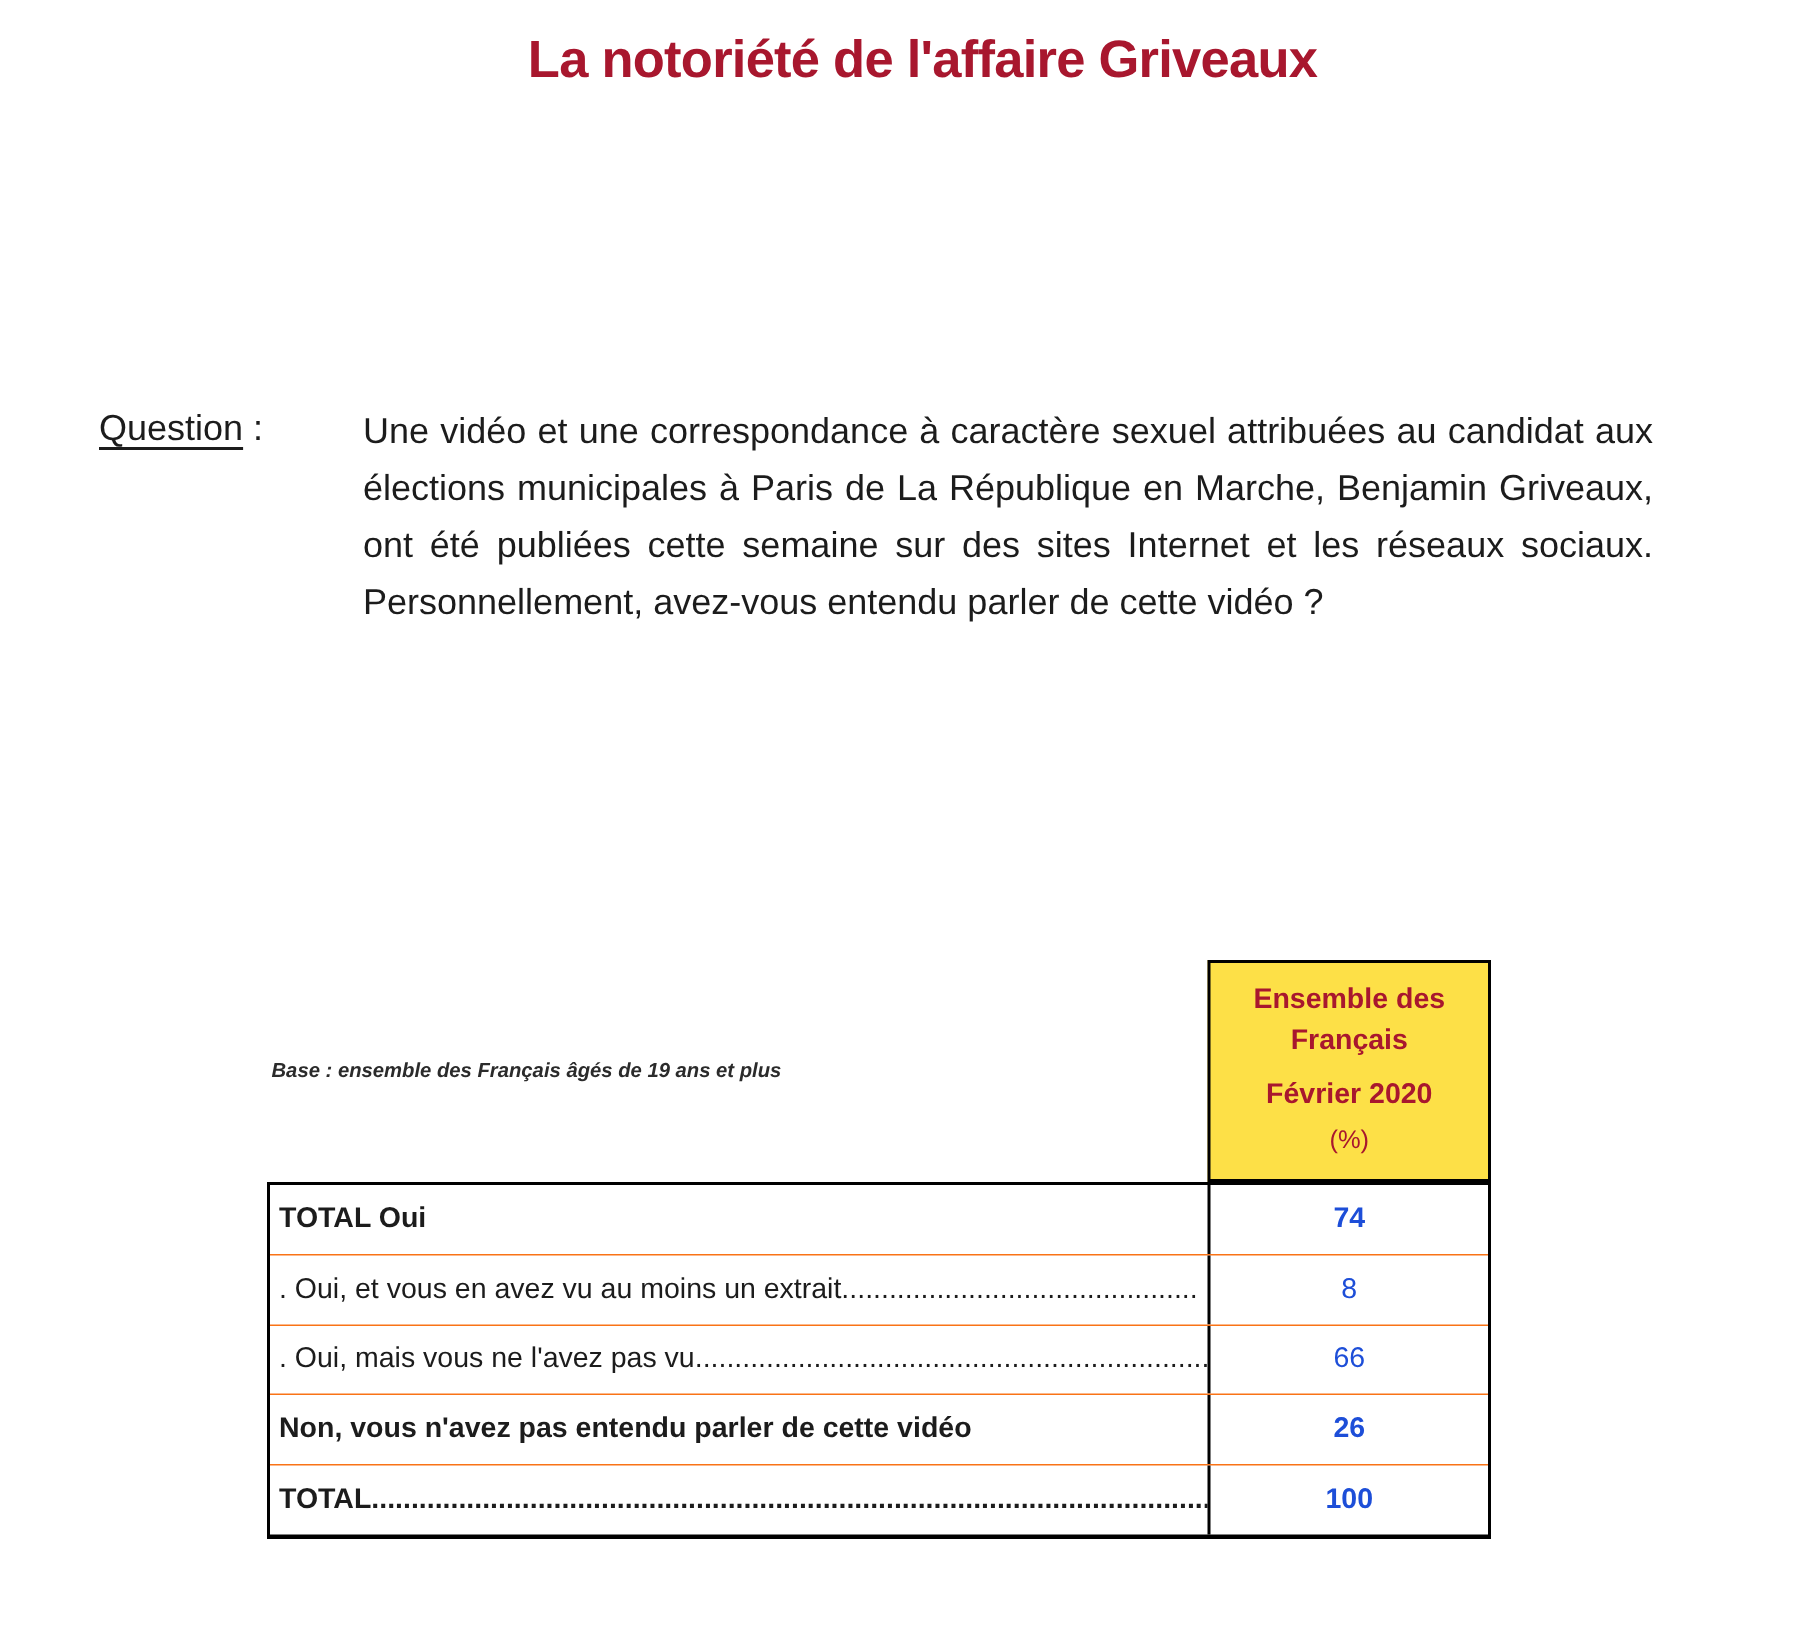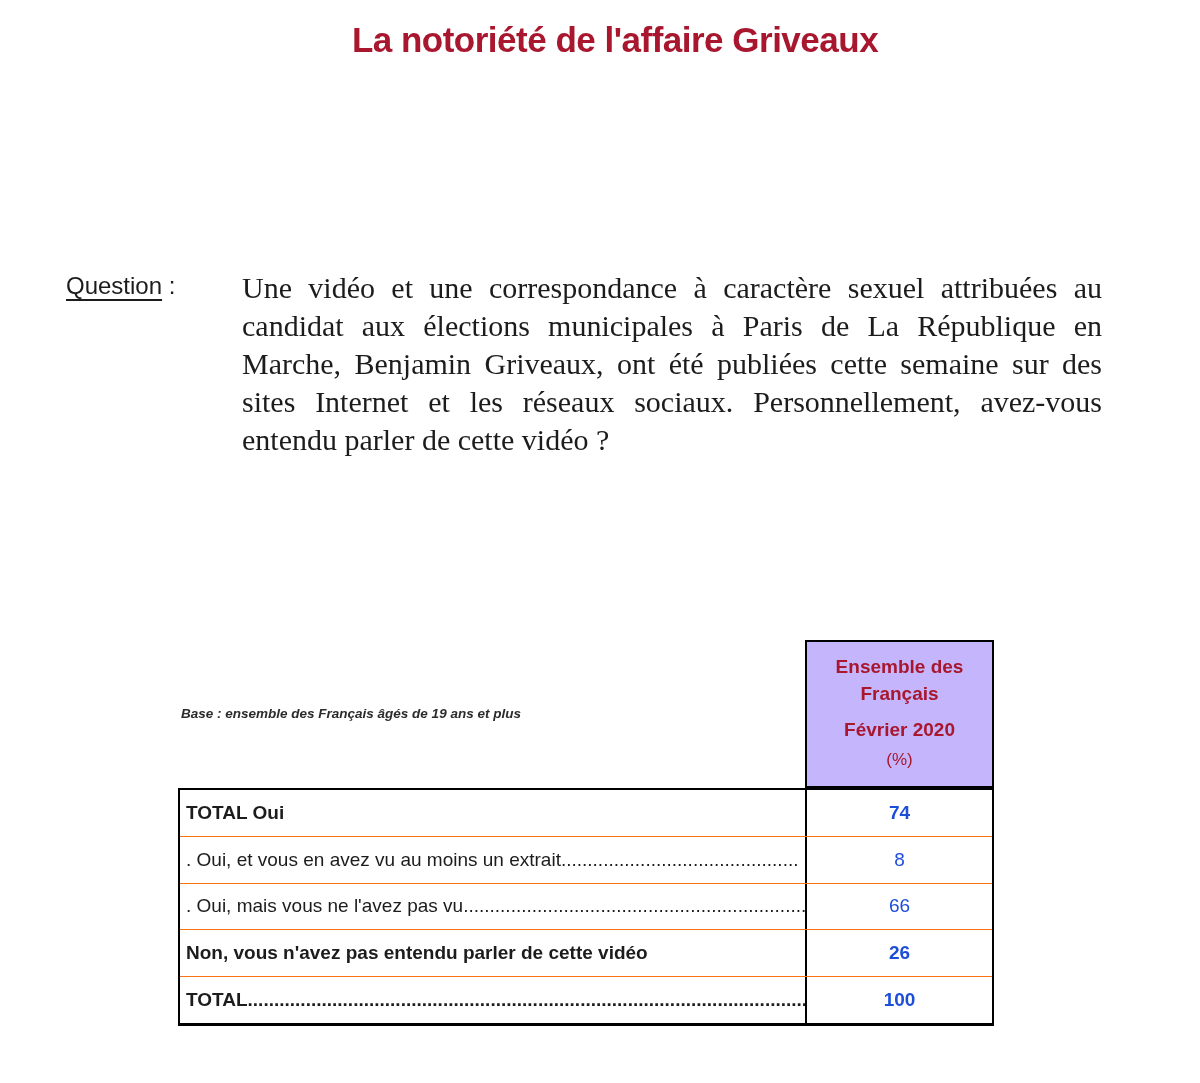--- a/index.html
+++ b/index.html
@@ -43,26 +43,25 @@
   .question-label .underlined {
     text-decoration: underline;
     text-decoration-thickness: 2px;
     text-underline-offset: 5px;
   }
   .question-text {
     position: absolute;
     left: 242px;
     top: 269px;
     width: 860px;
-    font-size: 30px;
+    font-size: 24px;
     line-height: 38px;
     text-align: justify;
     text-justify: inter-word;
     color: #1c1c1c;
-    font-family: Liberation Serif, serif;
   }
 
   
   .base-note {
     position: absolute;
     left: 181px;
     top: 706px;
     font-size: 13.5px;
     font-style: italic;
     font-weight: bold;
@@ -78,21 +77,21 @@
     height: 386px;
   }
   .header-box {
     position: absolute;
     left: 627px;
     top: 0;
     width: 189px;
     height: 148px;
     box-sizing: border-box;
     border: 2px solid #000000;
-    background: #c4b5fd;
+    background: #fde047;
     text-align: center;
     color: #A8172E;
     padding-top: 11px;
   }
   .header-line-main {
     font-size: 19px;
     font-weight: bold;
     line-height: 27px;
     padding: 0 12px;
   }

